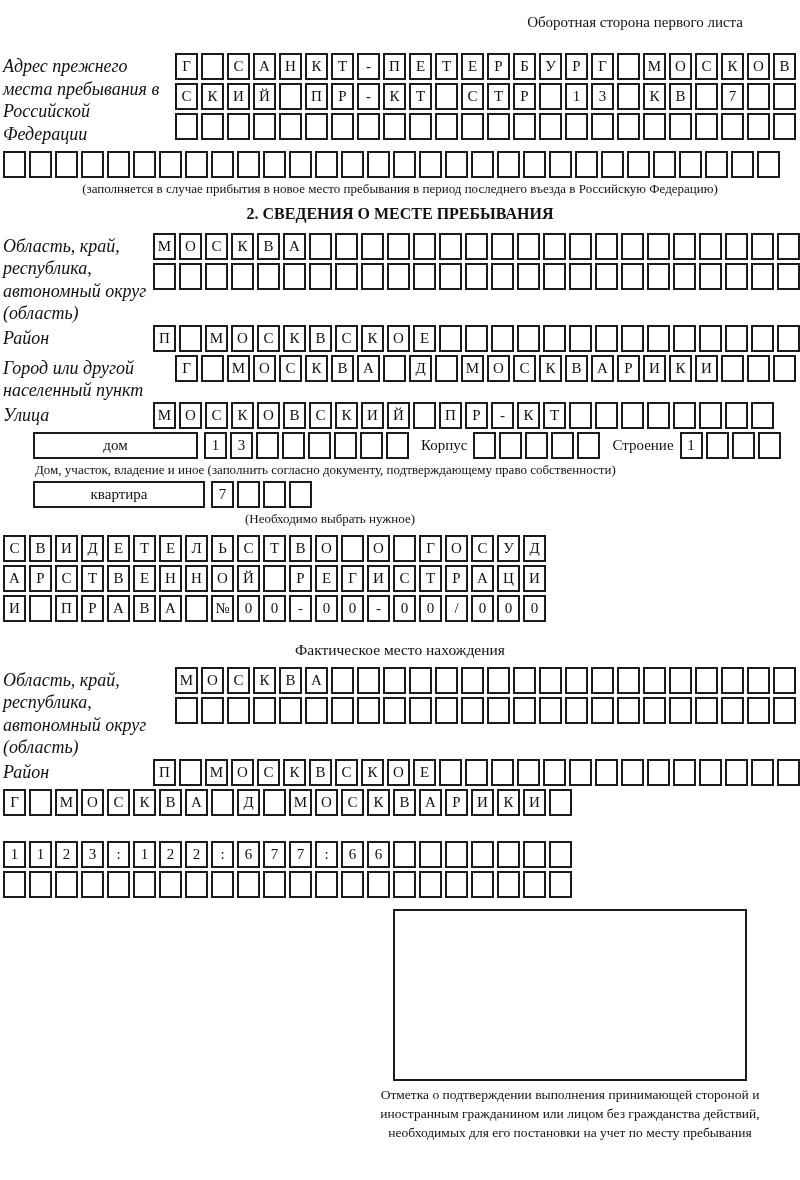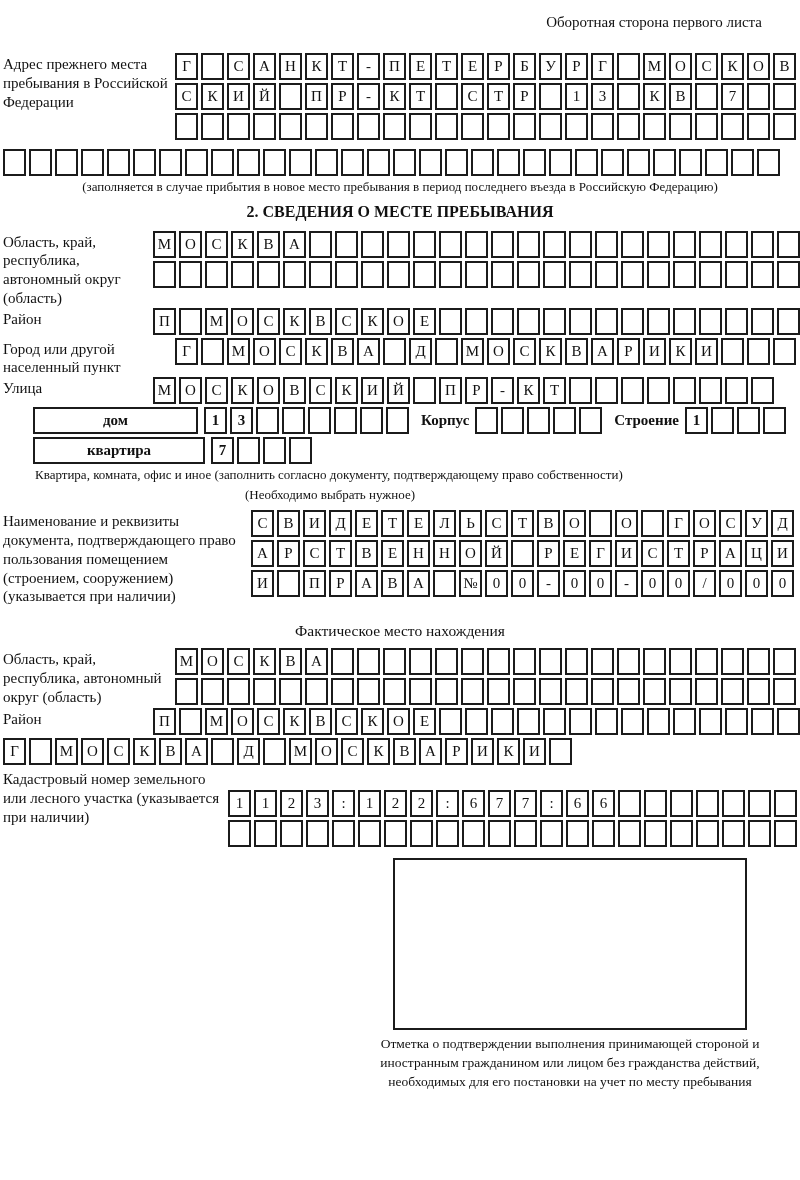--- a/index.html
+++ b/index.html
@@ -7,47 +7,47 @@
     position:relative;
     width:800px;height:1180px;
     background:#fff;color:#111;
     font-family:"Liberation Serif","DejaVu Serif",serif;
     overflow:hidden;
     box-sizing:border-box;
     padding-top:14px;
   }
   .header-note{
     text-align:right;
-    padding-right:38px;
+    padding-right:57px;
     font-size:15px;
     margin-bottom:22px;
   }
   .frow{display:flex;align-items:flex-start;margin-left:3px;}
-  .flabel{font-size:15px;line-height:1.25;flex:none;padding-top:2px;}
+  .flabel{font-size:18px;line-height:1.25;flex:none;padding-top:2px;font-style:italic;}
   .w150{width:150px;}
   .w172{width:172px;}
   .w225{width:225px;}
   .w248{width:248px;padding-right:6px;box-sizing:border-box;}
   .rows{display:flex;flex-direction:column;}
   .boxrow{display:flex;gap:3px;margin-bottom:3px;flex:none;}
   .cell{
     width:23px;height:27px;box-sizing:border-box;
     border:2px solid #1b1b1b;
     display:flex;align-items:center;justify-content:center;
     font-size:15px;flex:none;background:#fff;
   }
   .fullrow{margin-left:3px;}
   .caption{font-size:13px;line-height:1.2;}
   .center{text-align:center;margin-top:2px;}
   .leftcap{margin-left:35px;margin-top:1px;margin-bottom:4px;}
   .section-title{
     text-align:center;font-weight:bold;font-size:16px;
     margin-top:8px;margin-bottom:10px;
   }
-  .inline-row{display:flex;align-items:center;margin-left:33px;margin-bottom:3px;font-weight:bold;}
+  .inline-row{display:flex;align-items:center;margin-left:33px;margin-bottom:3px;}
   .wide-box{
     height:27px;box-sizing:border-box;border:2px solid #1b1b1b;
     display:flex;align-items:center;justify-content:center;
     font-size:15px;flex:none;margin-right:6px;
   }
   .wb165{width:165px;}
   .wb200{width:172px;}
   .inline-label{font-size:15px;margin:0 6px 0 12px;flex:none;}
   .stay-row{display:flex;align-items:center;margin-left:35px;margin-top:6px;margin-bottom:2px;font-size:15px;}
   .checkbox{
@@ -372,36 +372,35 @@
         <span class="cell"></span>
       </div>
     <div class="inline-label">Строение</div>
     <div class="boxrow" style="margin-bottom:0">
         <span class="cell">1</span>
         <span class="cell"></span>
         <span class="cell"></span>
         <span class="cell"></span>
       </div>
   </div>
+  <div class="caption leftcap">Дом, участок, владение и иное (заполнить согласно документу, подтверждающему право собственности)</div>
 
   <div class="inline-row">
     <div class="wide-box wb200">квартира</div>
     <div class="boxrow" style="margin-bottom:0">
         <span class="cell">7</span>
         <span class="cell"></span>
         <span class="cell"></span>
         <span class="cell"></span>
       </div>
   </div>
-  <div class="caption leftcap">Квартира, комната, офис и иное (заполнить согласно документу, подтверждающему право собственности)</div>
 
   <div class="caption stay-caption">(Необходимо выбрать нужное)</div>
 
   <div class="frow">
-    <div class="flabel w248">Наименование и реквизиты документа, подтверждающего право пользования помещением (строением, сооружением) (указывается при наличии)</div>
     <div class="rows">
       <div class="boxrow">
           <span class="cell">С</span>
           <span class="cell">В</span>
           <span class="cell">И</span>
           <span class="cell">Д</span>
           <span class="cell">Е</span>
           <span class="cell">Т</span>
           <span class="cell">Е</span>
           <span class="cell">Л</span>
@@ -580,21 +579,20 @@
         <span class="cell">А</span>
         <span class="cell">Р</span>
         <span class="cell">И</span>
         <span class="cell">К</span>
         <span class="cell">И</span>
         <span class="cell"></span>
       </div>
   </div>
 
   <div class="frow">
-    <div class="flabel w225">Кадастровый номер земельного или лесного участка (указывается при наличии)</div>
     <div class="rows" style="padding-top:22px">
       <div class="boxrow">
           <span class="cell">1</span>
           <span class="cell">1</span>
           <span class="cell">2</span>
           <span class="cell">3</span>
           <span class="cell">:</span>
           <span class="cell">1</span>
           <span class="cell">2</span>
           <span class="cell">2</span>

